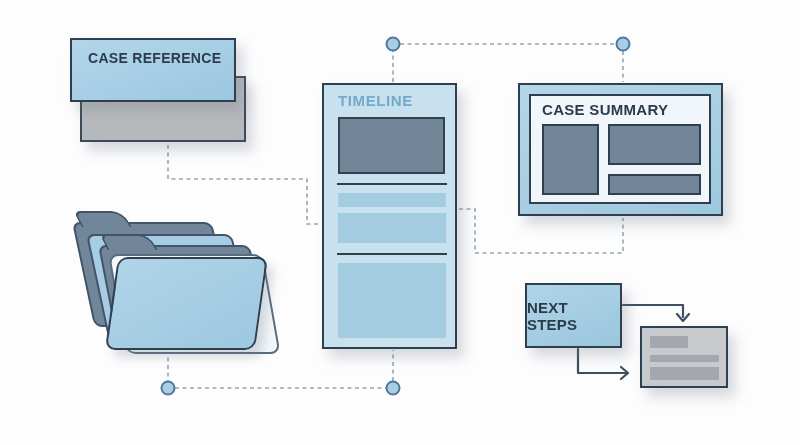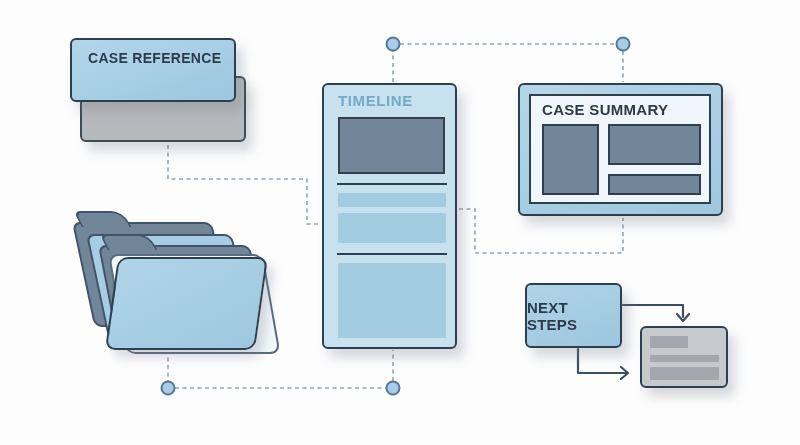--- a/index.html
+++ b/index.html
@@ -11,21 +11,21 @@
   }
   *{box-sizing:border-box;margin:0;padding:0}
   html,body{width:800px;height:445px;overflow:hidden}
   body{font-family:"Liberation Sans",sans-serif;background:#fdfdfe}
   .canvas{position:relative;width:800px;height:445px;background:#fdfdfe}
   .connectors{position:absolute;left:0;top:0;width:800px;height:445px;z-index:3;pointer-events:none}
   .dash{fill:none;stroke:var(--dash-gray);stroke-width:1.6;stroke-dasharray:4 3.5}
   .node{fill:var(--node-fill);stroke:var(--node-stroke);stroke-width:2}
   .solid{fill:none;stroke:var(--arrow);stroke-width:2.2;stroke-linecap:round;stroke-linejoin:round}
 
-  .card{position:absolute;border:2px solid var(--outline-navy);border-radius:6px}
+  .card{position:absolute;border:2px solid var(--outline-navy);border-radius:0}
   .shadowed{box-shadow:7px 9px 12px rgba(110,122,138,.28)}
 
   
   .ref-gray{left:80px;top:76px;width:166px;height:66px;background:var(--gray-card);
     border-color:#3d4a57;z-index:4}
   .ref-blue{left:70px;top:38px;width:166px;height:64px;background:linear-gradient(160deg,#b2d6ea,#9cc7df);
     z-index:5;padding:10px 0 0 16px;font-size:14px;font-weight:700;color:var(--text-navy);letter-spacing:.3px}
 
   
   .timeline{left:322px;top:83px;width:135px;height:266px;background:var(--panel-blue);z-index:5}

